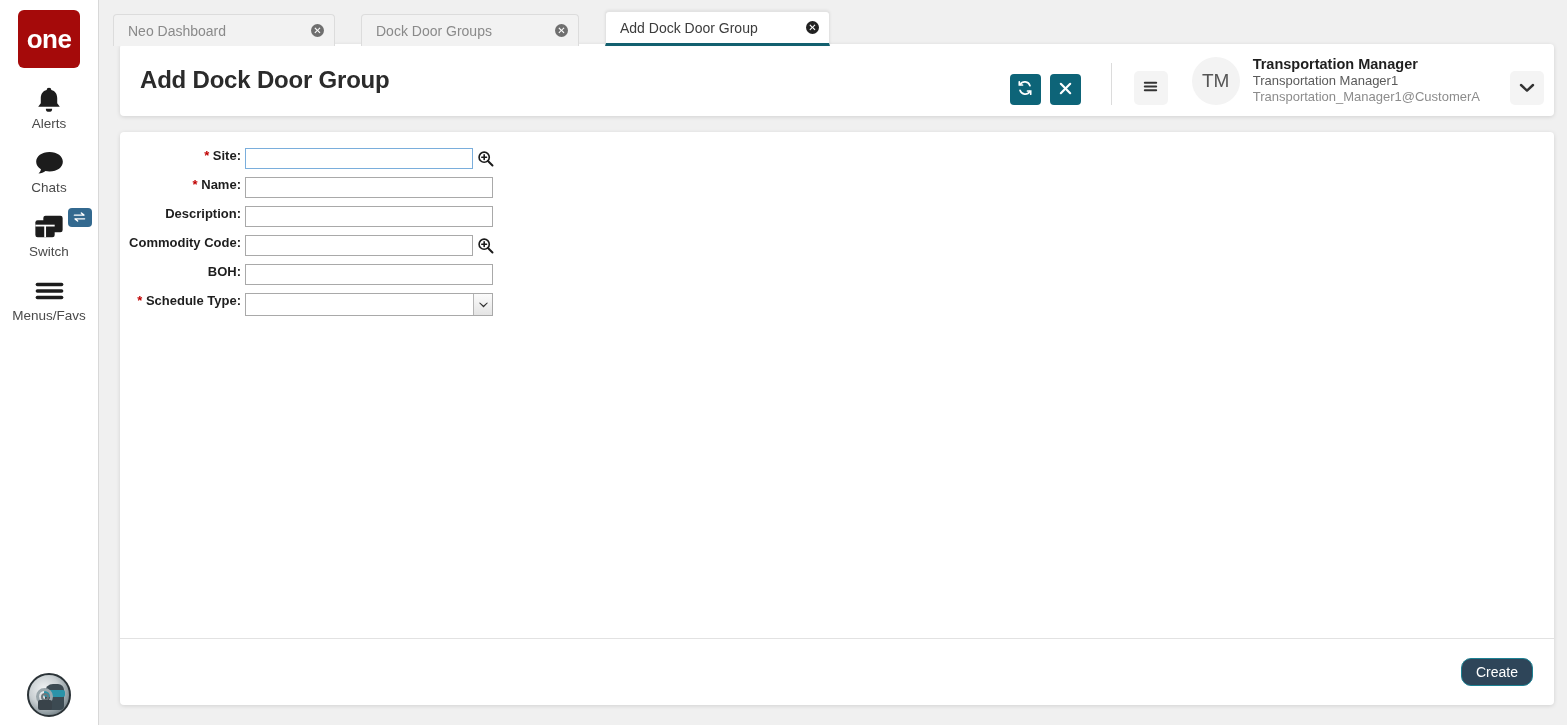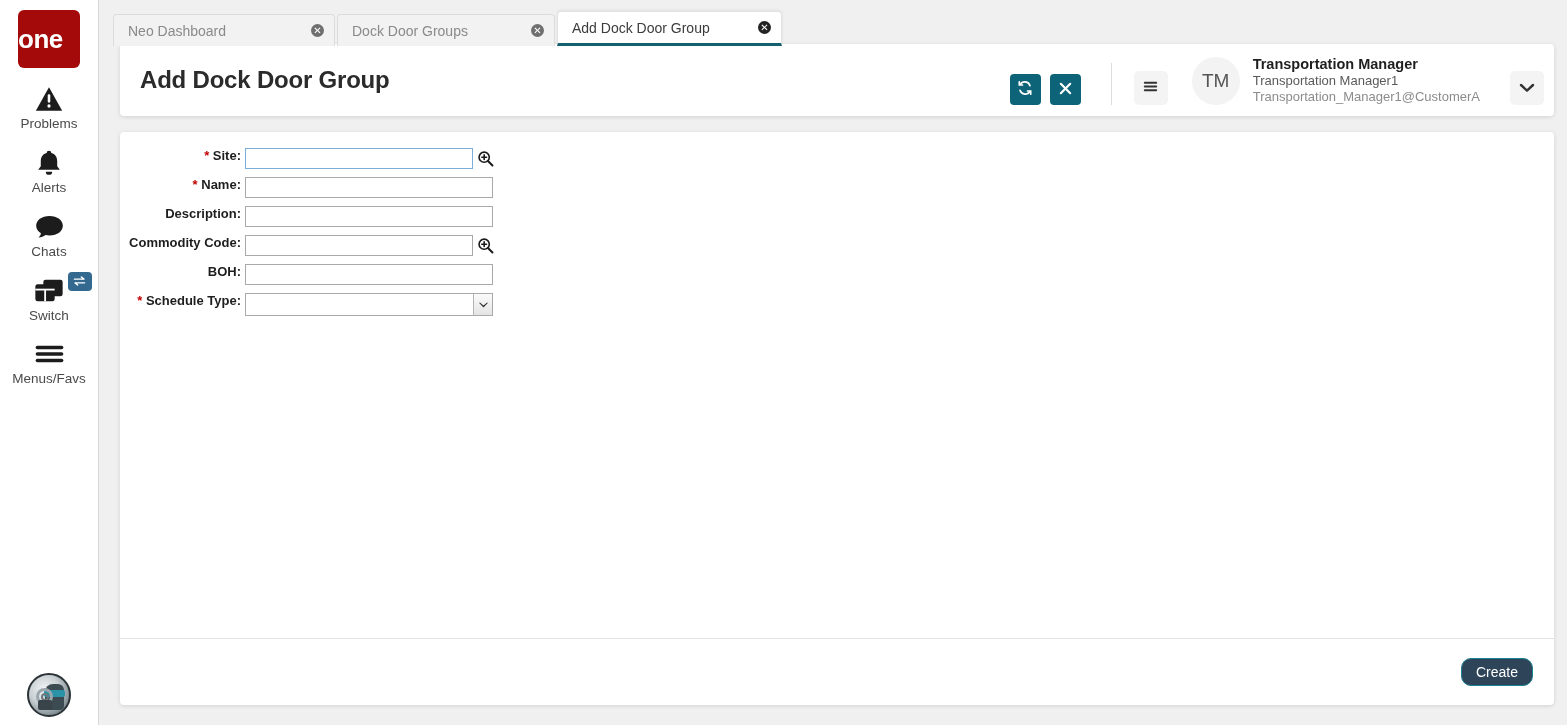--- a/index.html
+++ b/index.html
@@ -30,20 +30,21 @@
     align-items: center;
     z-index: 5;
   }
   .logo {
     width: 62px; height: 58px;
     margin-top: 10px;
     background: #a50a0a;
     border-radius: 6px;
     display: flex;
     align-items: center;
+    justify-content: center;
     color: #ffffff;
     font-size: 26px;
     font-weight: 700;
     letter-spacing: -0.5px;
     line-height: 1;
   }
   .nav-item {
     width: 99px;
     margin-top: 16px;
     display: flex;
@@ -122,20 +123,21 @@
   }
 
   
   #tabbar {
     position: absolute;
     left: 113px; top: 14px;
     height: 32px;
     display: flex;
     align-items: flex-end;
     z-index: 3;
+    gap: 24px;
   }
   .tab {
     height: 32px;
     background: #f2f2f2;
     border: 1px solid #dcdcdc;
     border-bottom: none;
     border-radius: 4px 4px 0 0;
     display: flex;
     align-items: center;
     padding: 0 10px 0 14px;
@@ -375,30 +377,20 @@
 
 <div id="app">
 
   <div id="sidebar">
     <div class="logo">
       <span>one</span>
     </div>
 
 
 
-    <div class="nav-item">
-      <span class="ic">
-        <svg width="28" height="26" viewBox="0 0 24 22" fill="currentColor">
-            <path d="M12 1 L23.3 21 H0.7 Z"></path>
-            <rect x="10.9" y="7" width="2.2" height="7.2" fill="#fff" rx="1"></rect>
-            <circle cx="12" cy="17" r="1.4" fill="#fff"></circle>
-          </svg>
-      </span>
-      <span class="lbl">Problems</span>
-    </div>
 
     <div class="nav-item">
       <span class="ic">
         <svg width="26" height="27" viewBox="0 0 22 23" fill="currentColor">
             <path d="M11 1.4 a2 2 0 0 1 2 2 c3.4 .8 5 3.6 5 7 v4.4 l2.2 2.8 H1.8 L4 14.8 V10.4 c0-3.4 1.6-6.2 5-7 a2 2 0 0 1 2-2 Z"></path>
             <path d="M8.3 19.3 h5.4 a2.7 2.7 0 0 1-5.4 0 Z"></path>
           </svg>
       </span>
       <span class="lbl">Alerts</span>
     </div>

